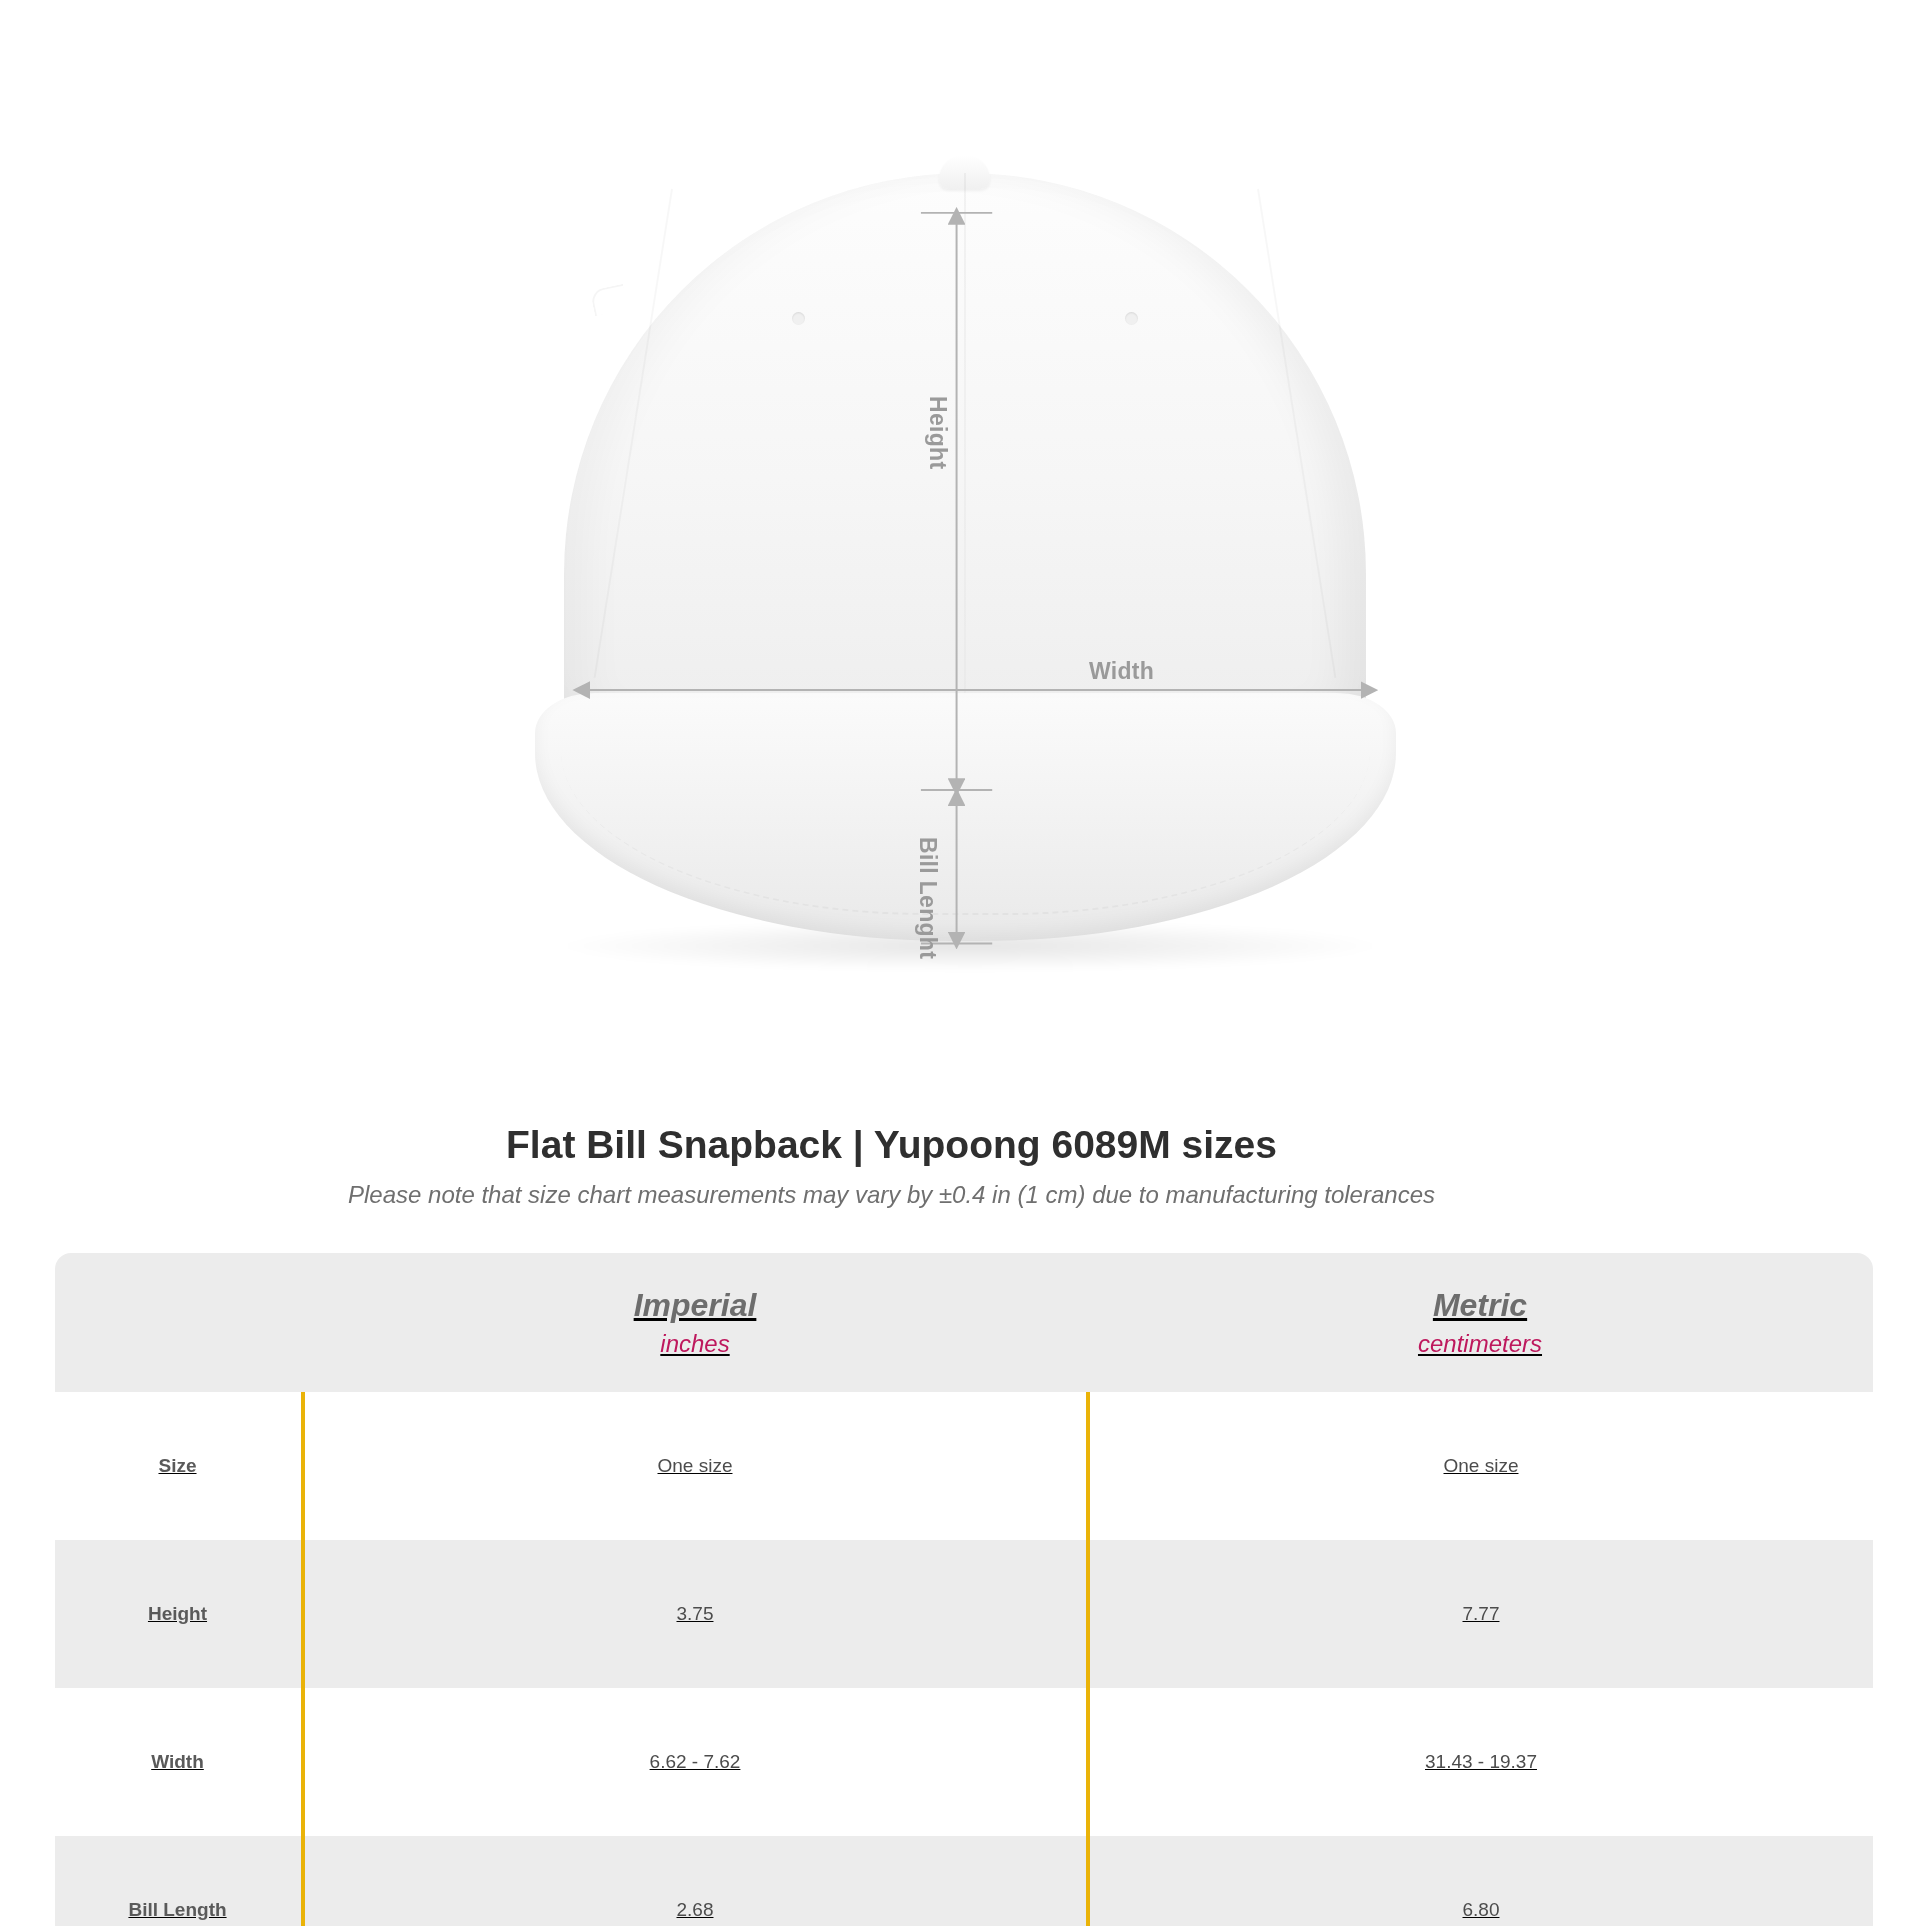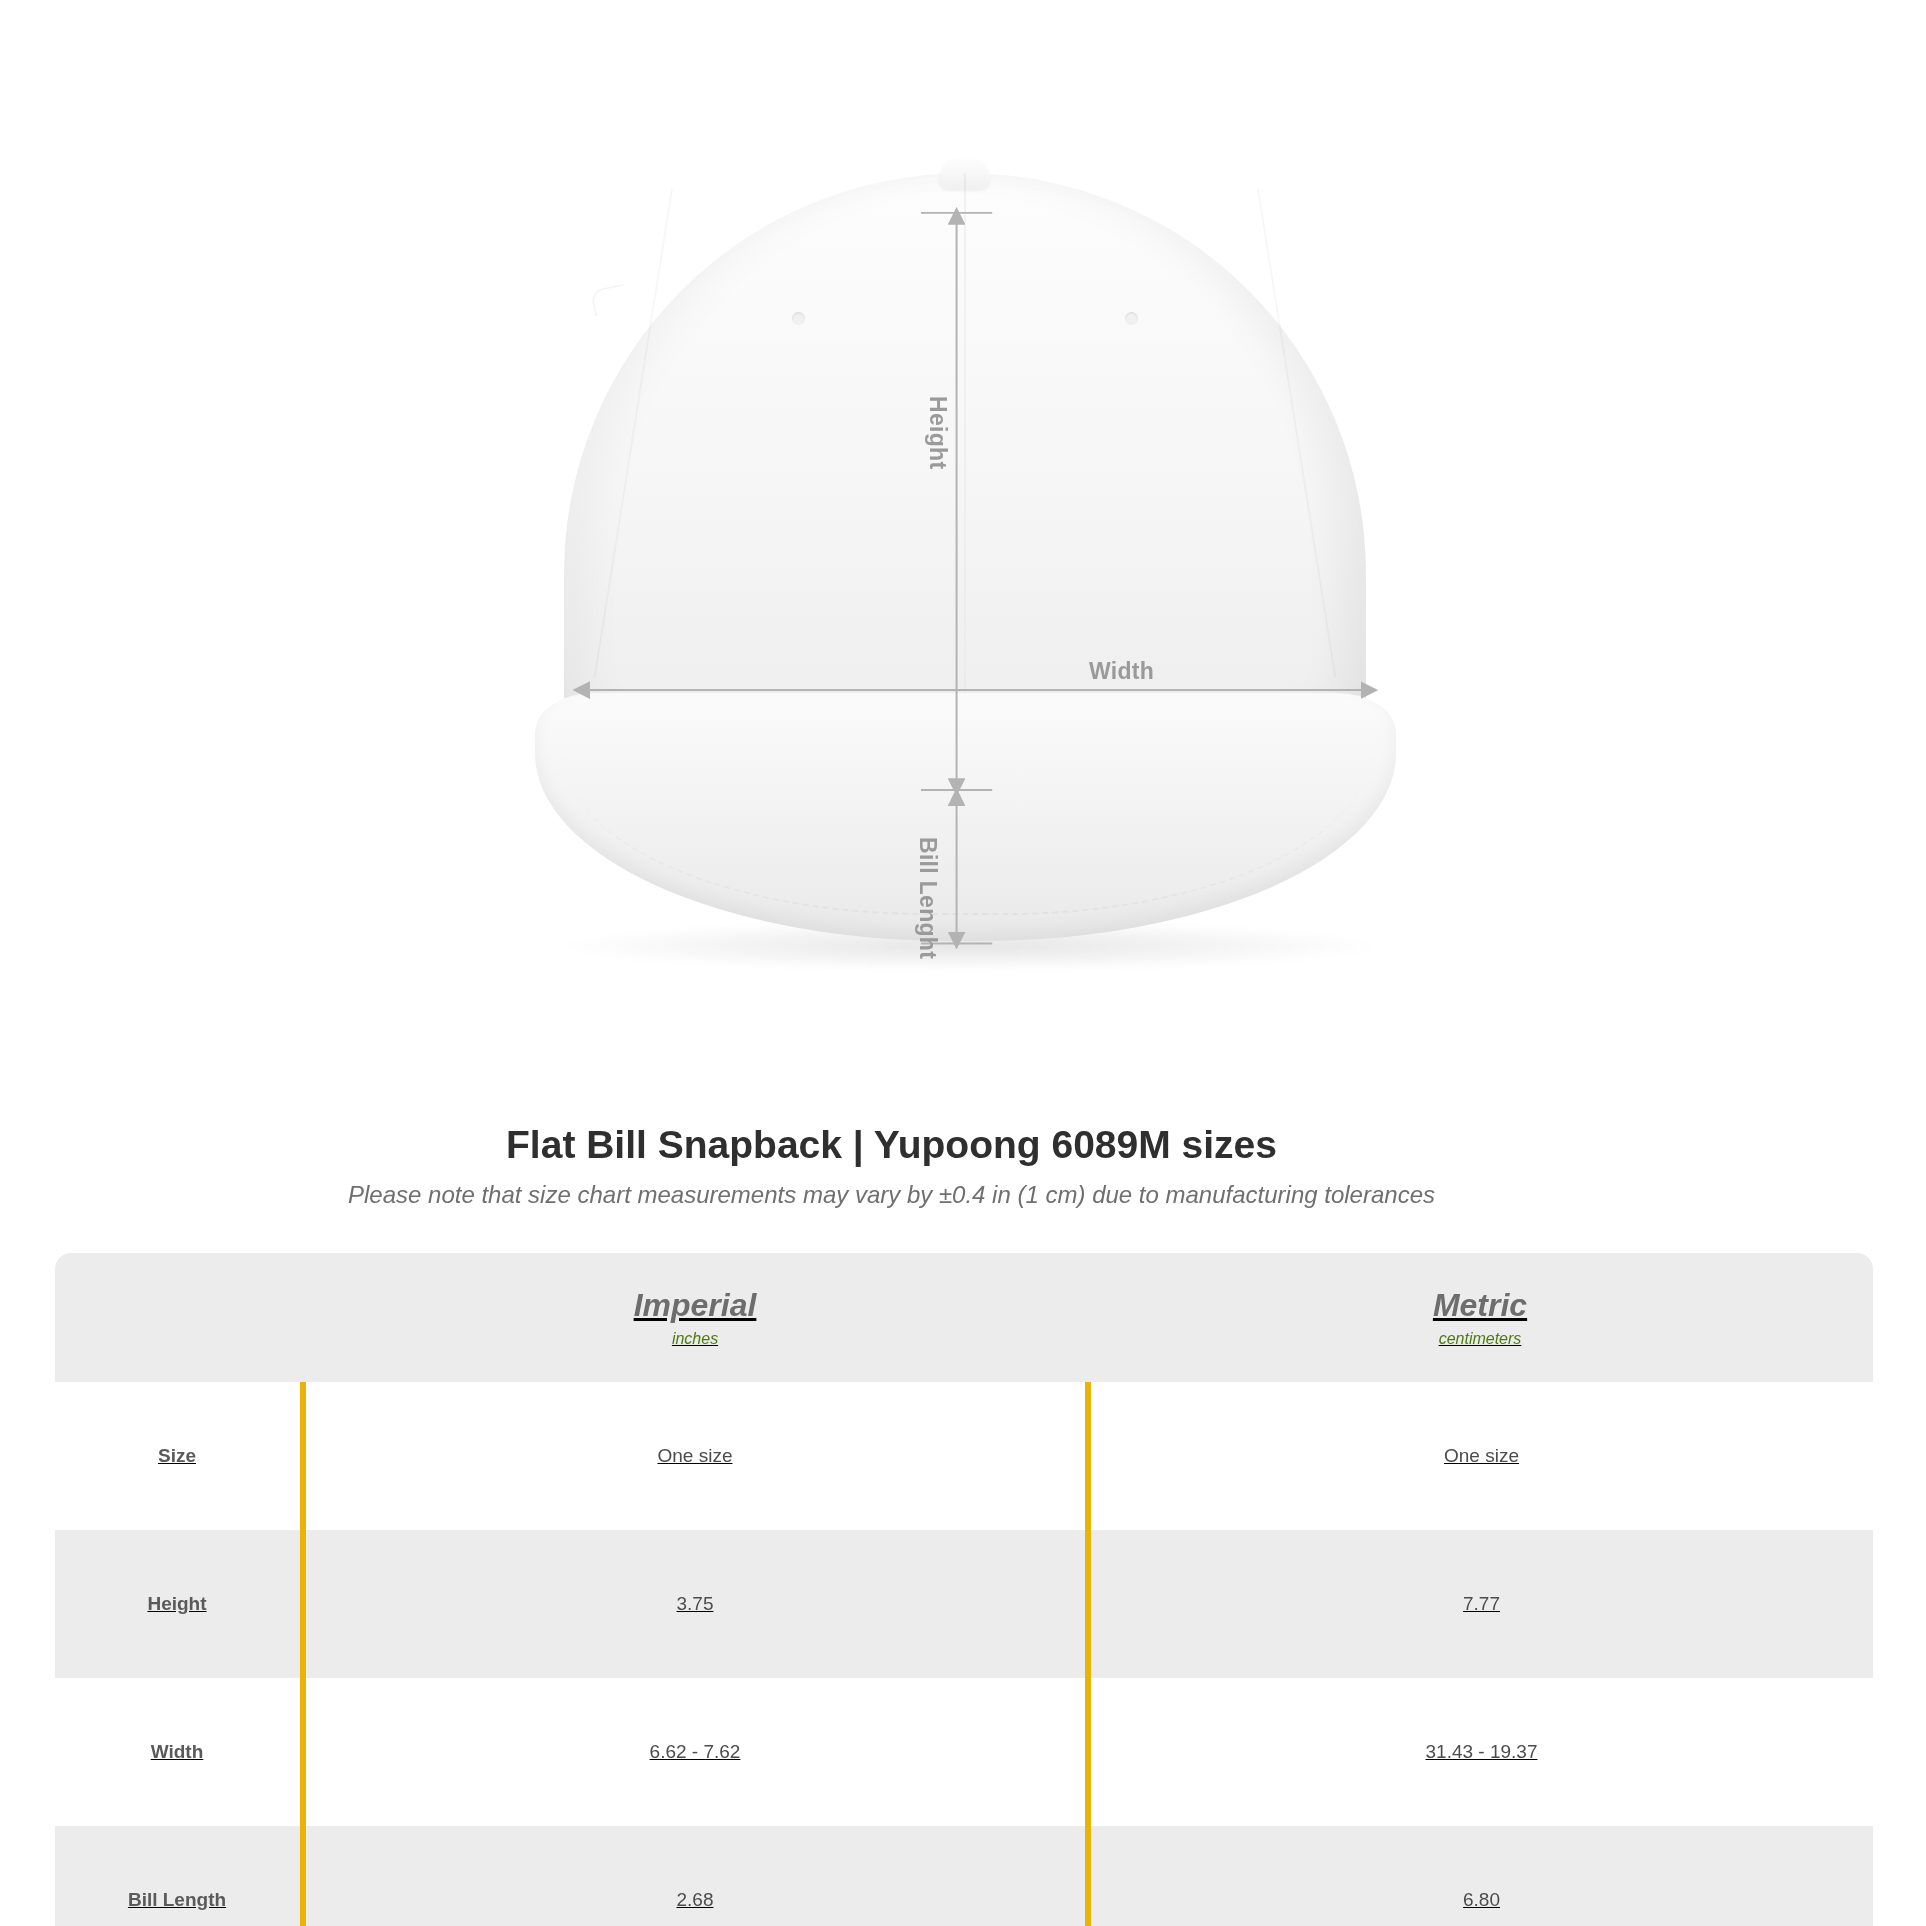--- a/index.html
+++ b/index.html
@@ -205,39 +205,39 @@
   .unit-title {
     display: block;
     font-size: 32px;
     font-style: italic;
     font-weight: bold;
     color: #6d6d6d;
     margin-bottom: 6px;
   }
   .unit-sub {
     display: block;
-    font-size: 16px;
+    font-size: 24px;
     font-style: italic;
-    color: #4d7c0f;
+    color: #be185d;
   }
   .col-label { width: 248px; }
   .col-val { width: 785px; }
 
   tbody tr td {
     padding: 63px 0;
     font-size: 19px;
     color: #4c4c4c;
   }
   tbody tr.alt td { background: #ececec; }
   tbody tr td.row-label {
     font-weight: bold;
     color: #5a5a5a;
   }
   tbody tr td.val-cell {
-    border-left: 6px solid #eab308;
+    border-left: 4px solid #eab308;
   }
   tbody tr:last-child td:first-child { border-radius: 0 0 0 16px; }
   tbody tr:last-child td:last-child { border-radius: 0 0 16px 0; }
 </style>
 </head>
 <body>
 
 <div class="page">
 
   <div class="illustration">

